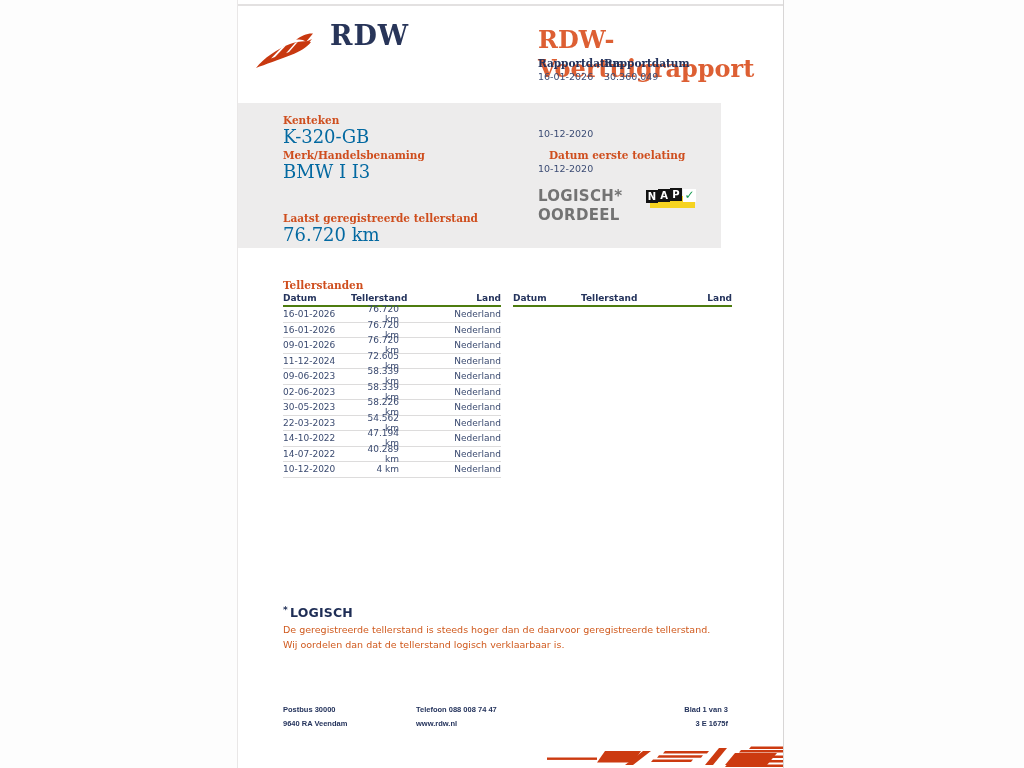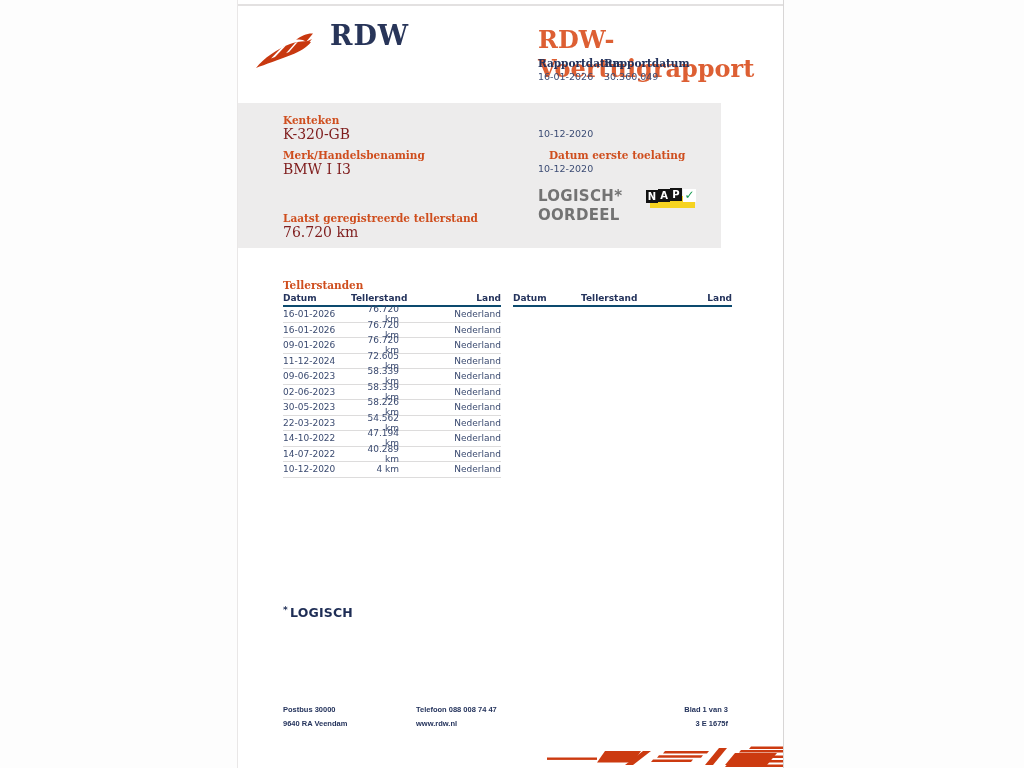--- a/index.html
+++ b/index.html
@@ -16,36 +16,36 @@
   .doc-title{position:absolute;left:300px;top:25px;font-family:"DejaVu Serif",serif;
              font-weight:700;font-size:24px;color:#dd5f33;}
   .meta-label{position:absolute;top:57px;font-family:"DejaVu Serif",serif;font-weight:700;
               font-size:10.5px;color:#23325c;}
   .meta-value{position:absolute;top:71px;font-size:9.5px;color:#3c4c74;}
 
   
   .panel{position:absolute;left:0;top:103px;width:483px;height:145px;background:#edecec;}
   .olabel{position:absolute;font-family:"DejaVu Serif",serif;font-weight:700;
           font-size:10.5px;color:#cf4e1e;text-align:center;}
-  .bigval{position:absolute;font-family:"DejaVu Serif",serif;font-size:14px;color:#7f1d1d;}
+  .bigval{position:absolute;font-family:"DejaVu Serif",serif;font-size:18px;color:#0369a1;}
   .smallval{position:absolute;font-size:9.5px;color:#3c4c74;}
   .oordeel{position:absolute;left:300px;top:84px;font-size:15px;font-weight:700;
            color:#737373;line-height:19px;letter-spacing:.3px;}
   .nap{position:absolute;left:408px;top:84px;width:50px;height:25px;}
   .nap-yellow{position:absolute;left:4px;top:9px;width:45px;height:12px;background:#f6d320;}
   .nap-tile{position:absolute;width:12px;height:13px;background:#121212;color:#ffffff;
             font-size:10px;font-weight:700;text-align:center;line-height:13px;}
   .nap-check{position:absolute;width:13px;height:13px;background:#ffffff;color:#169b51;
              font-size:12px;font-weight:700;text-align:center;line-height:13px;}
 
   
   .section-title{position:absolute;left:45px;top:279px;font-family:"DejaVu Serif",serif;
                  font-weight:700;font-size:10.5px;color:#cf4e1e;}
   .ttable{position:absolute;top:293px;}
-  .ttable .thead{display:flex;height:12px;border-bottom:2px solid #0c4a6e;
+  .ttable .thead{display:flex;height:12px;border-bottom:2px solid #4d7c0f;
                  font-size:9px;font-weight:700;color:#24335c;}
   .trow{display:flex;height:14.5px;align-items:center;border-bottom:1px solid #dddcdc;
         font-size:9px;color:#3a4a70;}
   .c-datum{width:68px;text-align:left;}
   .c-teller{width:48px;text-align:right;}
   .c-land{flex:1;text-align:right;}
 
   
   .note-title{position:absolute;left:45px;top:605px;font-size:12.5px;font-weight:700;
               color:#1e2d55;letter-spacing:.2px;}
@@ -175,20 +175,21 @@
 
   <div class="ttable" style="left:275px;width:219px">
     <div class="thead">
       <span class="c-datum">Datum</span>
       <span class="c-teller" style="text-align:left">Tellerstand</span>
       <span class="c-land">Land</span>
     </div>
   </div>
 
   <div class="note-title"><span class="ast">*</span><span>LOGISCH</span></div>
+  <div class="note-text">De geregistreerde tellerstand is steeds hoger dan de daarvoor geregistreerde tellerstand. Wij oordelen dan dat de tellerstand logisch verklaarbaar is.</div>
 
   <div class="foot" style="left:45px;top:705px">Postbus 30000</div>
   <div class="foot" style="left:45px;top:719px">9640 RA Veendam</div>
   <div class="foot" style="left:178px;top:705px">Telefoon 088 008 74 47</div>
   <div class="foot" style="left:178px;top:719px">www.rdw.nl</div>
   <div class="foot r" style="left:390px;top:705px;width:100px">Blad 1 van 3</div>
   <div class="foot r" style="left:390px;top:719px;width:100px">3 E 1675f</div>
 
   <svg class="decor" viewBox="0 0 238 23">
     <g fill="#cc3a10">

